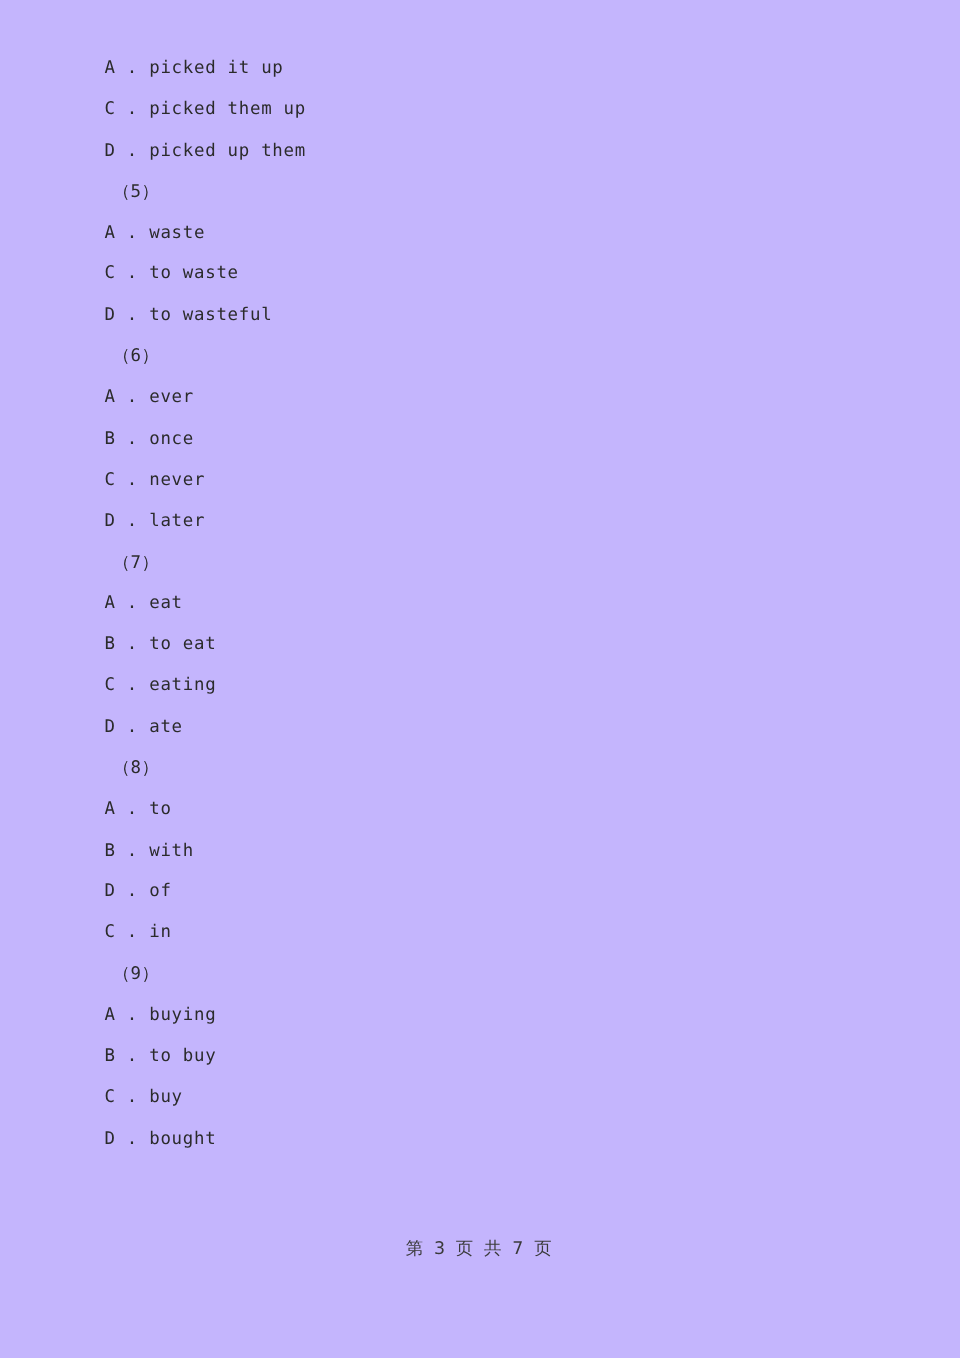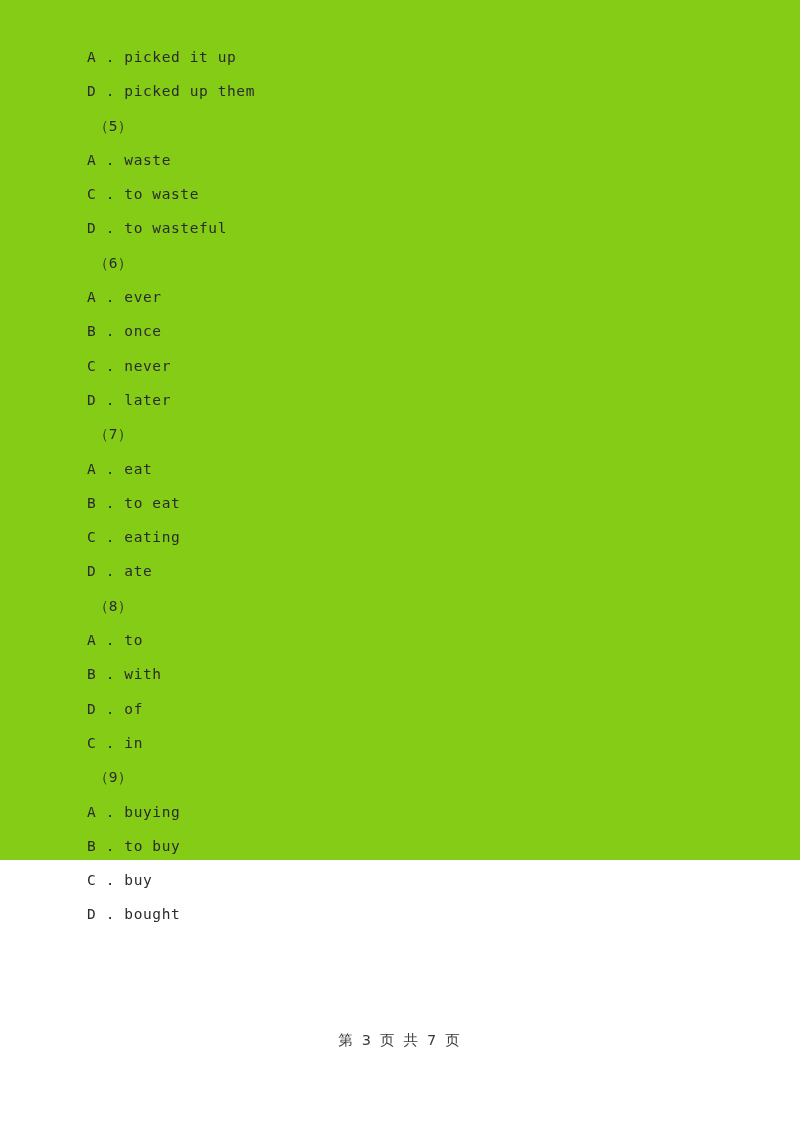--- a/index.html
+++ b/index.html
@@ -14,22 +14,22 @@
     position: relative;
     font-family: "DejaVu Sans Mono", "Liberation Mono", monospace;
     overflow: hidden;
   }
 
   #page {
     position: absolute;
     top: 0;
     left: 0;
     width: 800px;
-    height: 860px;
-    background: #84cc16;
+    height: 1132px;
+    background: #c4b5fd;
   }
 
   #content {
     position: absolute;
     left: 87px;
     top: 40px;
     width: 660px;
   }
 
   .line {
@@ -78,20 +78,21 @@
     white-space: pre;
   }
 </style>
 </head>
 <body>
 
 <div id="page">
 
   <div id="content">
       <div class="line option"><span class="opt-letter">A</span><span class="opt-sep"> . </span><span class="opt-text">picked it up</span></div>
+      <div class="line option"><span class="opt-letter">C</span><span class="opt-sep"> . </span><span class="opt-text">picked them up</span></div>
       <div class="line option"><span class="opt-letter">D</span><span class="opt-sep"> . </span><span class="opt-text">picked up them</span></div>
       <div class="line qnum"><span>（5）</span></div>
       <div class="line option"><span class="opt-letter">A</span><span class="opt-sep"> . </span><span class="opt-text">waste</span></div>
       <div class="line option"><span class="opt-letter">C</span><span class="opt-sep"> . </span><span class="opt-text">to waste</span></div>
       <div class="line option"><span class="opt-letter">D</span><span class="opt-sep"> . </span><span class="opt-text">to wasteful</span></div>
       <div class="line qnum"><span>（6）</span></div>
       <div class="line option"><span class="opt-letter">A</span><span class="opt-sep"> . </span><span class="opt-text">ever</span></div>
       <div class="line option"><span class="opt-letter">B</span><span class="opt-sep"> . </span><span class="opt-text">once</span></div>
       <div class="line option"><span class="opt-letter">C</span><span class="opt-sep"> . </span><span class="opt-text">never</span></div>
       <div class="line option"><span class="opt-letter">D</span><span class="opt-sep"> . </span><span class="opt-text">later</span></div>

